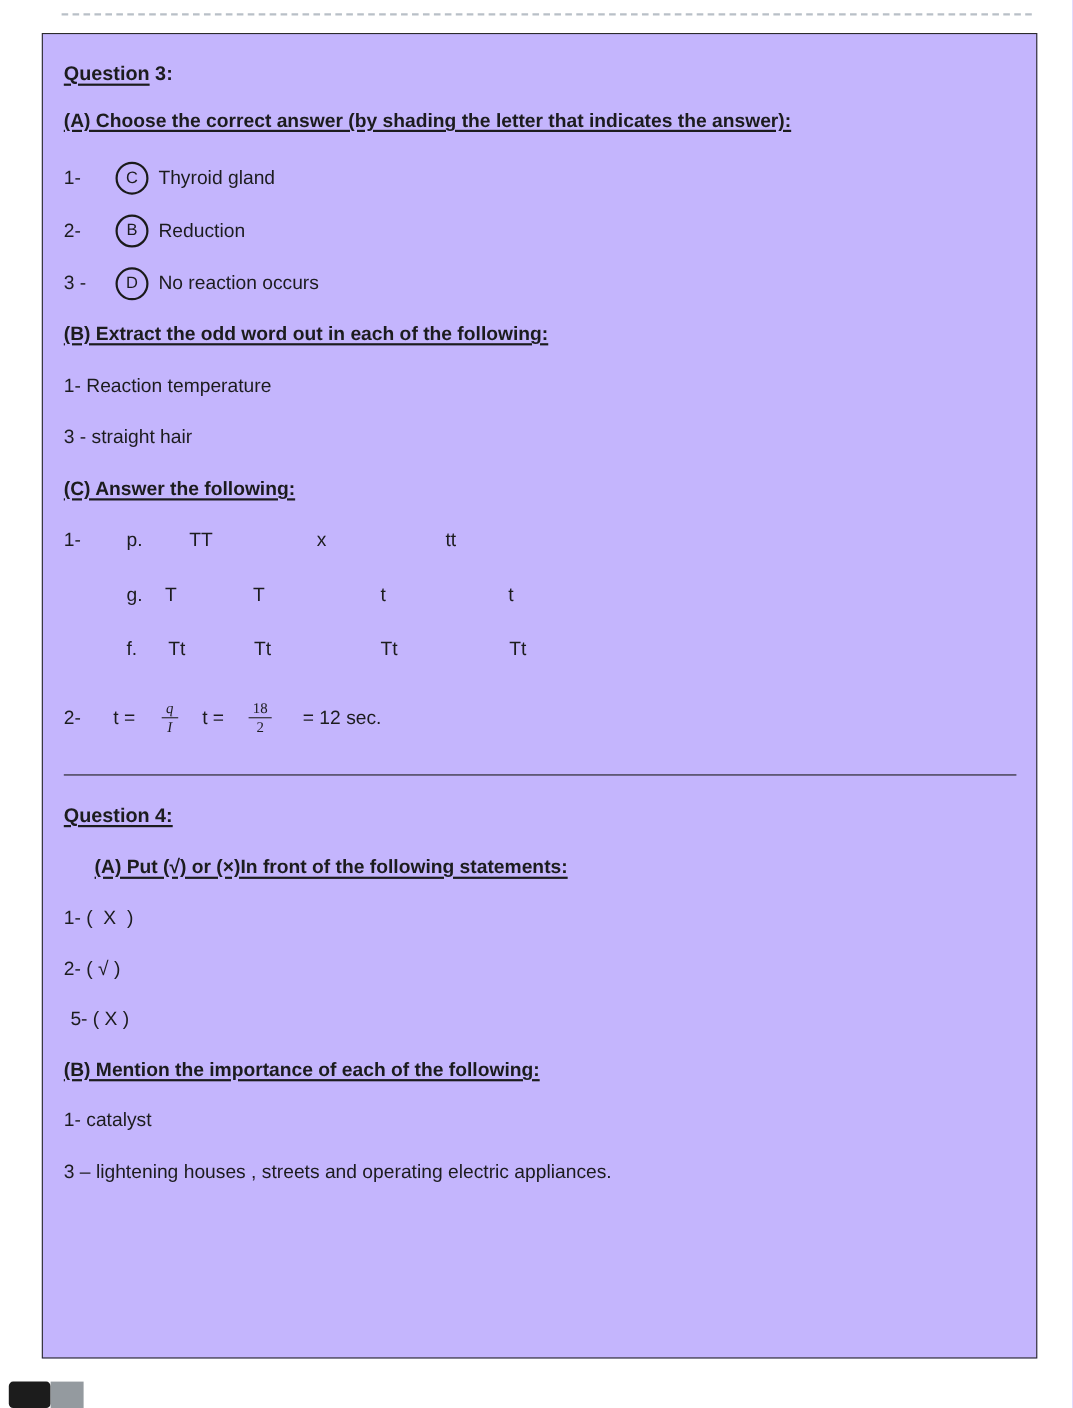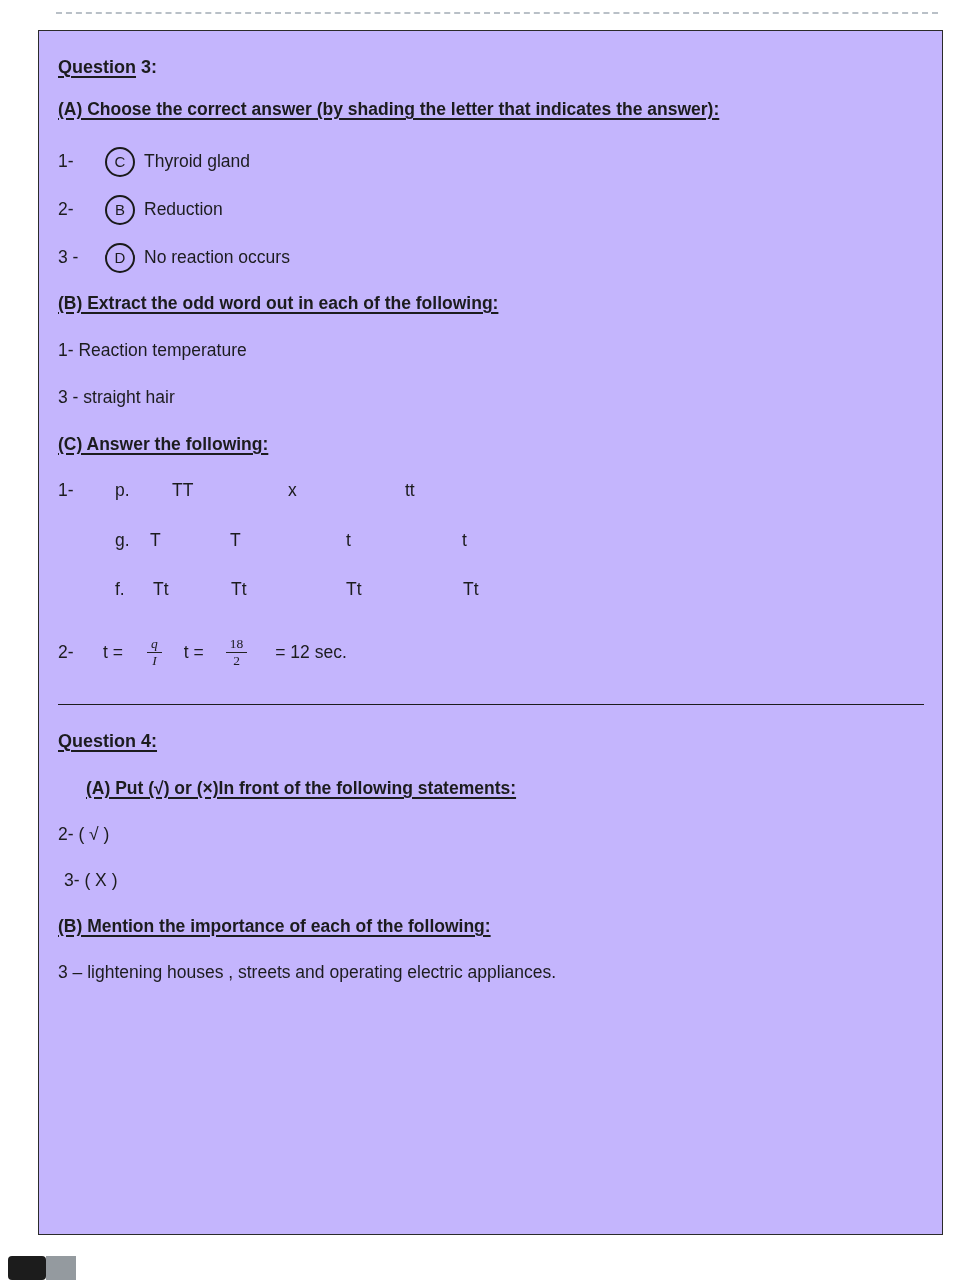--- a/index.html
+++ b/index.html
@@ -123,22 +123,24 @@
       <span class="fd">2</span>
     </span>
     <span class="eq-res">= 12 sec.</span>
   </div>
 
   <div class="divider"></div>
 
   <div class="q-title mb26"><span class="u">Question 4:</span></div>
 
   <div class="heading indent mb25">(A) Put (√) or (×)In front of the following statements:</div>
+  <p class="line check">1- (  X  )</p>
   <p class="line check">2- ( √ )</p>
-  <p class="line check indent-sm">3- ( X )</p>
+  <p class="line check indent-sm">5- ( X )</p>
 
   <div class="heading mb25">(B) Mention the importance of each of the following:</div>
+  <p class="line">1- catalyst</p>
   <p class="line">3 – lightening houses , streets and operating electric appliances.</p>
 
 </div>
 
 <div class="artifact a1"></div>
 <div class="artifact a2"></div>
 
 </body></html>

